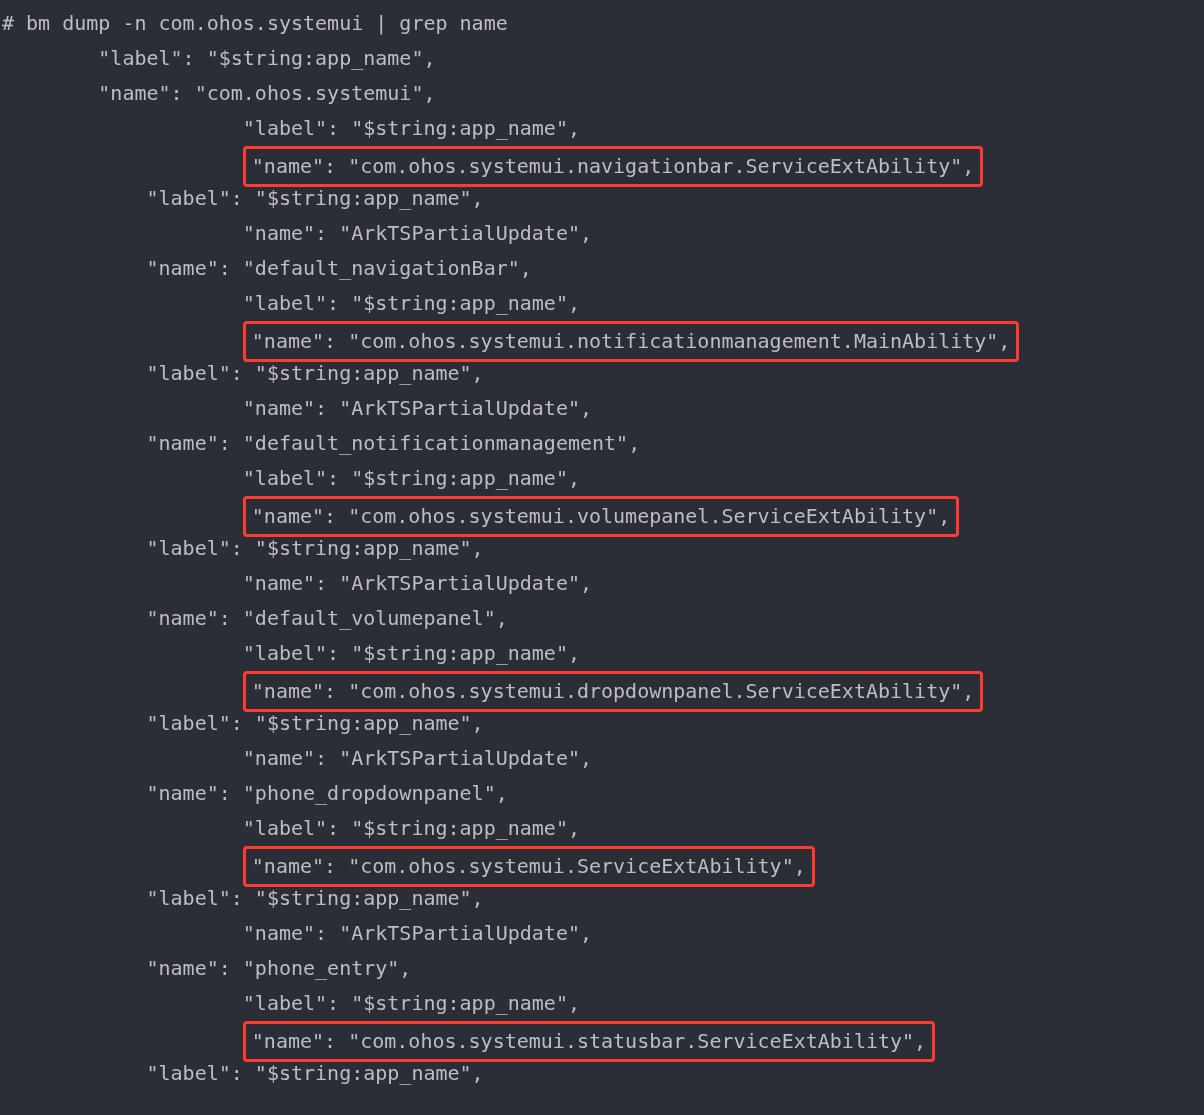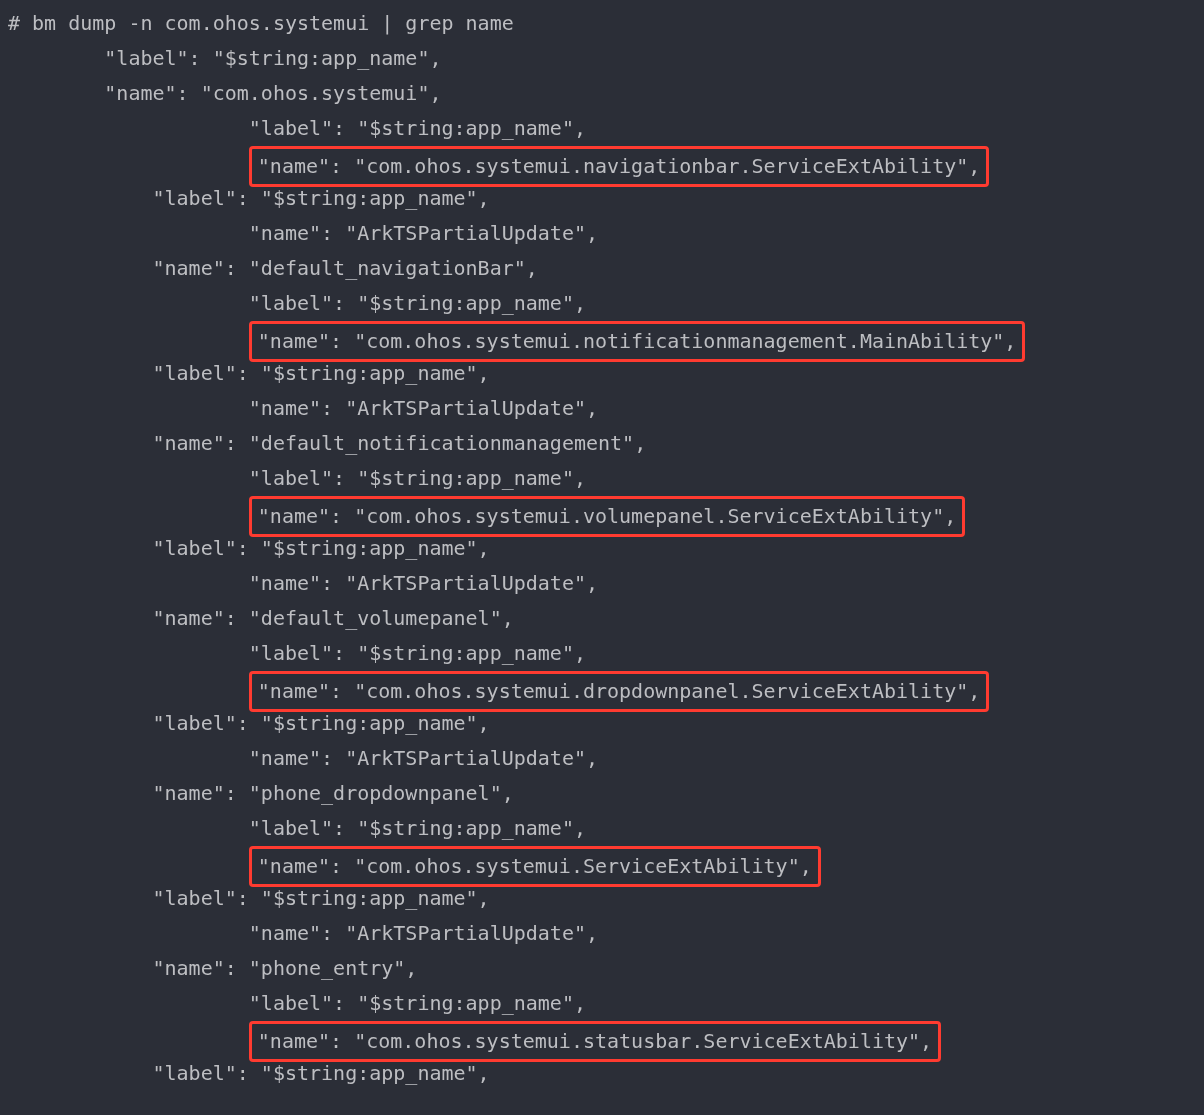--- a/index.html
+++ b/index.html
@@ -15,21 +15,21 @@
     padding: 6px 0 0 0;
     font-family: "Consolas", "Menlo", "DejaVu Sans Mono", monospace;
     font-size: 20px;
     line-height: 35px;
     color: #bdbec2;
     white-space: pre;
   }
   pre.terminal span.line {
     display: block;
     height: 35px;
-    padding-left: 8px;
+    padding-left: 2px;
   }
   pre.terminal span.prompt {
     color: #bdbec2;
   }
   pre.terminal span.hl {
     display: inline-block;
     padding: 0 6px;
     border: 3px solid #ff3b30;
     border-radius: 4px;
     box-sizing: border-box;

